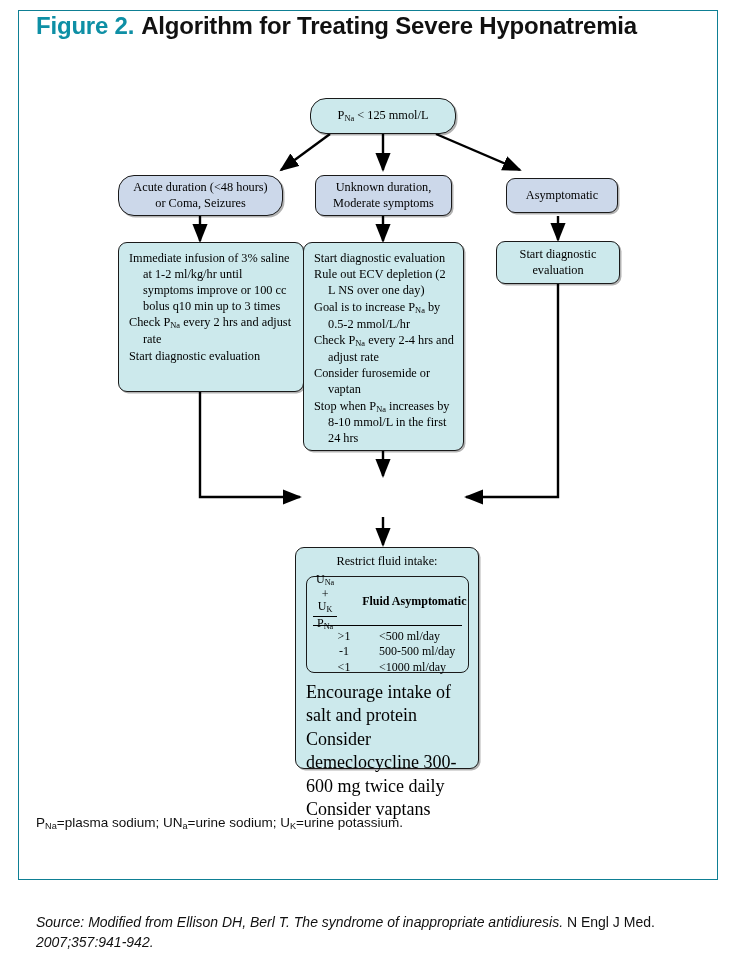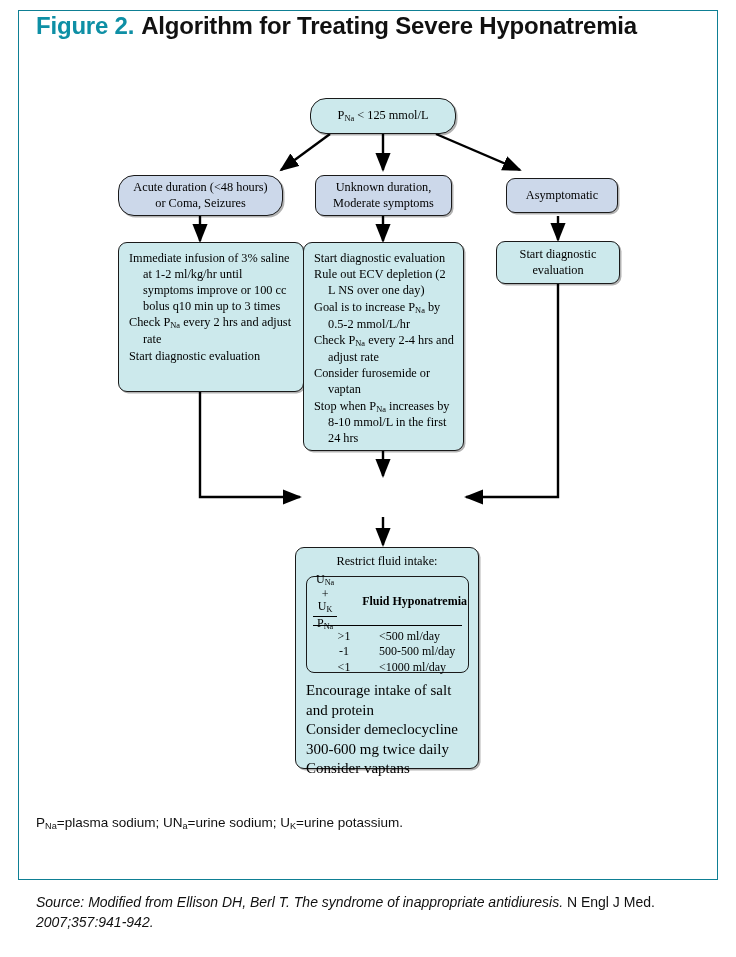--- a/index.html
+++ b/index.html
@@ -58,21 +58,21 @@
   .rt-row .c1{width:62px;text-align:center;}
   .rt-row .c2{flex:1;text-align:left;padding-left:4px;}
 
   
   #abbrev{
     position:absolute;left:36px;top:815px;width:640px;
     font-family:"Liberation Sans",sans-serif;font-size:13.5px;color:#111;
   }
   
   #source{
-    position:absolute;left:36px;top:892px;width:670px;
+    position:absolute;left:36px;top:912px;width:670px;
     font-family:"Liberation Sans",sans-serif;font-size:14px;
     line-height:1.45;color:#111;
   }
   #source .it{font-style:italic;}
 </style>
 </head>
 <body>
 
 <div id="figure-frame"></div>
 
@@ -158,39 +158,39 @@
   <div class="node teal" id="n-rf" style="left:295px;top:547px;width:184px;height:222px;">
 
     <div style="text-align:center;font-size:12.3px;padding-top:6px;">Restrict fluid intake:</div>
 
     <div id="restrict-inner">
       <div class="rt-head">
         <div class="fr-wrap">
           <span class="frac">U<sub>Na</sub> + U<sub>K</sub></span>
           <span class="fr-den">P<sub>Na</sub></span>
         </div>
-        <div class="rt-label">Fluid Hyponatremia</div>
+        <div class="rt-label">Fluid Asymptomatic</div>
       </div>
       <div class="rt-rule"></div>
 
       <div class="rt-row">
         <span class="c1">&gt;1</span>
         <span class="c2">&lt;500 ml/day</span>
       </div>
       <div class="rt-row">
         <span class="c1">-1</span>
         <span class="c2">500-500 ml/day</span>
       </div>
       <div class="rt-row">
         <span class="c1">&lt;1</span>
         <span class="c2">&lt;1000 ml/day</span>
       </div>
     </div>
 
-    <div style="position:absolute;left:10px;top:133px;width:166px;font-size:15px;line-height:1.30;">
+    <div style="position:absolute;left:10px;top:133px;width:166px;font-size:18px;line-height:1.30;">
       <div class="li">Encourage intake of salt and protein</div>
       <div class="li">Consider demeclocycline 300-600 mg twice daily</div>
       <div class="li">Consider vaptans</div>
     </div>
   </div>
 </div>
 
 <div id="abbrev">P<sub>Na</sub>=plasma sodium; UN<sub>a</sub>=urine sodium; U<sub>K</sub>=urine potassium.</div>
 
 <div id="source">

